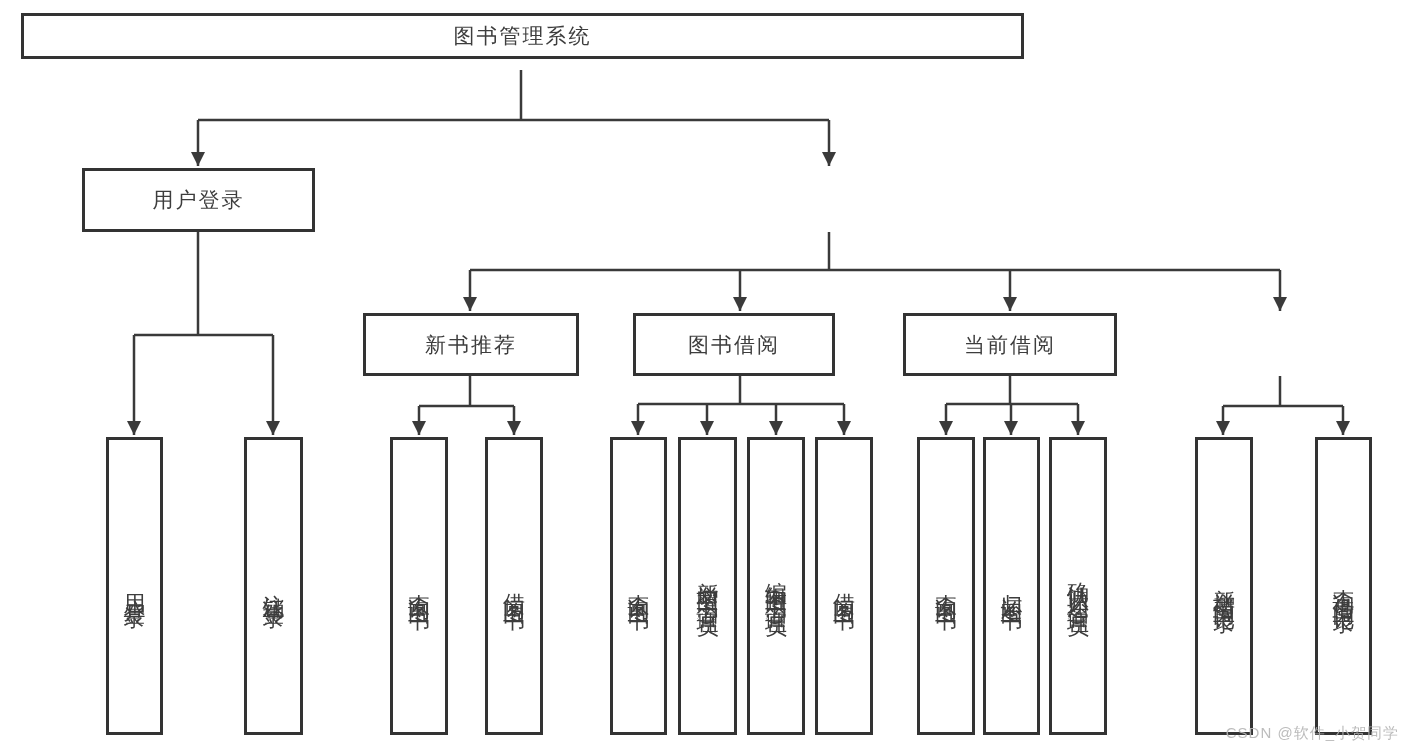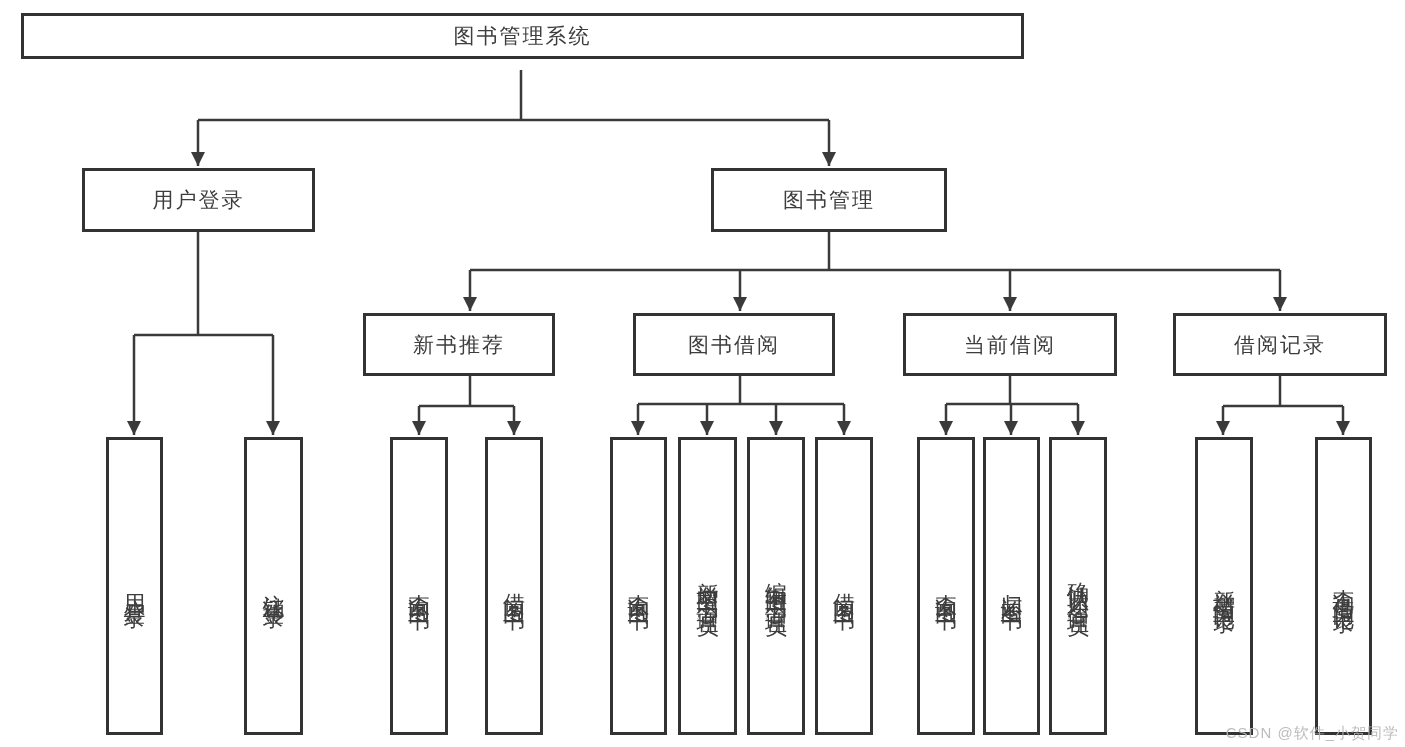--- a/index.html
+++ b/index.html
@@ -104,26 +104,24 @@
       <path d="M1280,376 V406"></path>
       <path d="M1223,406 H1343"></path>
       <line x1="1223" y1="406" x2="1223" y2="435" marker-end="url(#arrowhead)"></line>
       <line x1="1343" y1="406" x2="1343" y2="435" marker-end="url(#arrowhead)"></line>
     </g>
   </svg>
 
   <div class="node" style="left:21px;top:13px;width:1003px;height:46px;">图书管理系统</div>
 
   <div class="node" style="left:82px;top:168px;width:233px;height:64px;">用户登录</div>
-  <div class="node" style="left:711px;top:168px;width:236px;height:64px;">图书管理</div>
 
-  <div class="node" style="left:363px;top:313px;width:192px;height:63px;">新书推荐</div>
+  <div class="node" style="left:363px;top:313px;width:216px;height:63px;">新书推荐</div>
   <div class="node" style="left:633px;top:313px;width:202px;height:63px;">图书借阅</div>
   <div class="node" style="left:903px;top:313px;width:214px;height:63px;">当前借阅</div>
-  <div class="node" style="left:1173px;top:313px;width:214px;height:63px;">借阅记录</div>
 
   <div class="leaf" style="left:106px;top:437px;width:57px;height:298px;">
     <span class="vtext">用户登录</span>
   </div>
   <div class="leaf" style="left:244px;top:437px;width:59px;height:298px;">
     <span class="vtext">注销登录</span>
   </div>
 
   <div class="leaf" style="left:390px;top:437px;width:58px;height:298px;">
     <span class="vtext">查询图书</span>

